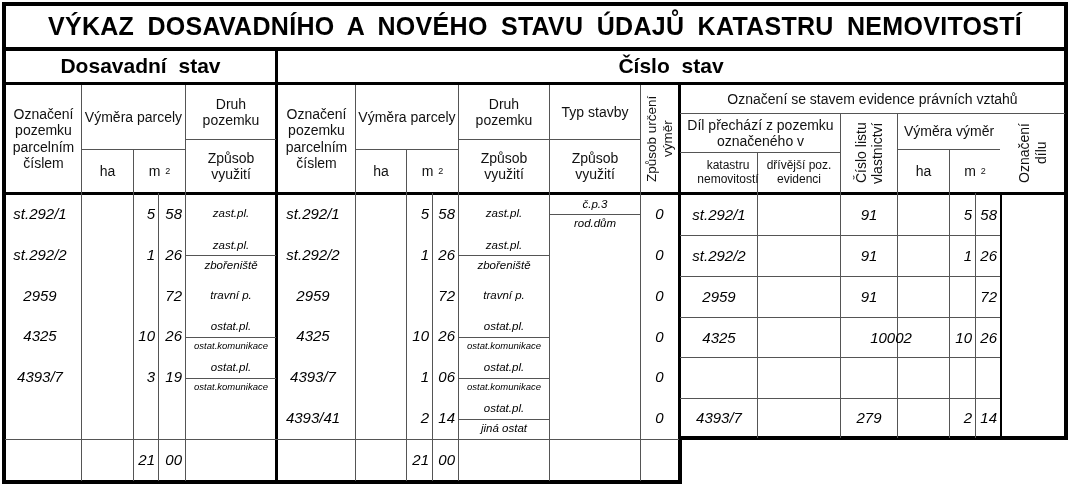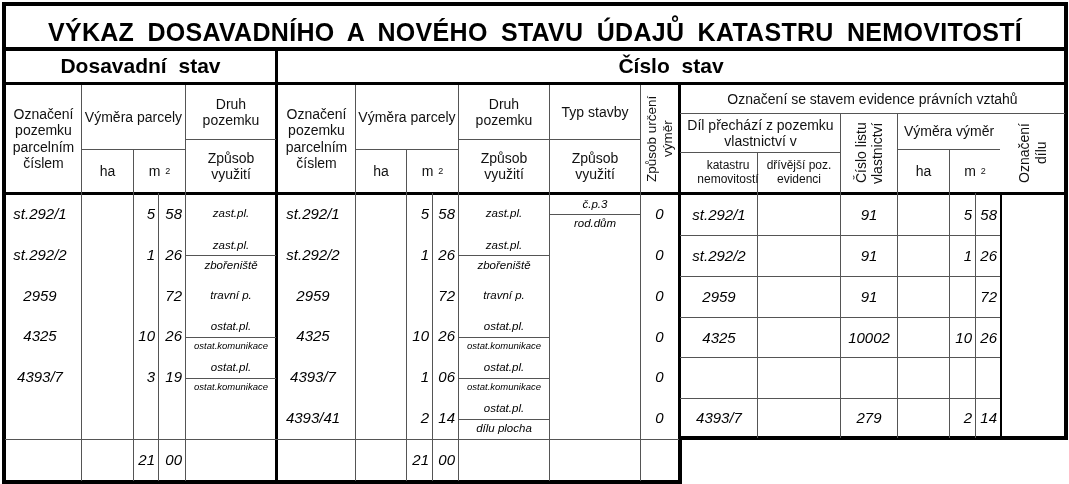--- a/index.html
+++ b/index.html
@@ -80,21 +80,21 @@
   <div class="ln tn" style="left:185px;top:378px;width:91px;height:1px"></div>
 
   <div class="ln tn" style="left:458px;top:255px;width:91px;height:1px"></div>
   <div class="ln tn" style="left:458px;top:337px;width:91px;height:1px"></div>
   <div class="ln tn" style="left:458px;top:378px;width:91px;height:1px"></div>
   <div class="ln tn" style="left:458px;top:419px;width:91px;height:1px"></div>
 
   <div class="ln tn" style="left:549px;top:214px;width:91px;height:1px"></div>
 </div>
 
-<div class="t title" style="left:6px;top:12px;width:1058px;height:41px">VÝKAZ DOSAVADNÍHO A NOVÉHO STAVU ÚDAJŮ KATASTRU NEMOVITOSTÍ</div>
+<div class="t title" style="left:6px;top:6px;width:1058px;height:41px">VÝKAZ DOSAVADNÍHO A NOVÉHO STAVU ÚDAJŮ KATASTRU NEMOVITOSTÍ</div>
 <div class="t sec" style="left:6px;top:51px;width:269px;height:31px">Dosavadní stav</div>
 <div class="t sec" style="left:278px;top:51px;width:786px;height:31px">Číslo stav</div>
 
 <div class="t h" style="left:6px;top:85px;width:75px;height:107px;white-space:normal">Označení pozemku parcelním číslem</div>
 <div class="t h" style="left:82px;top:85px;width:103px;height:64px">Výměra parcely</div>
 <div class="t h" style="left:82px;top:150px;width:51px;height:42px">ha</div>
 <div class="t h" style="left:134px;top:150px;width:51px;height:42px">
     <span>m</span>
     <sup>2</sup>
   </div>
@@ -108,21 +108,21 @@
     <span>m</span>
     <sup>2</sup>
   </div>
 <div class="t h" style="left:459px;top:85px;width:90px;height:54px;white-space:normal;padding:0 18px;box-sizing:border-box">Druh pozemku</div>
 <div class="t h" style="left:459px;top:140px;width:90px;height:52px;white-space:normal;padding:0 18px;box-sizing:border-box">Způsob využití</div>
 <div class="t h" style="left:550px;top:85px;width:90px;height:54px">Typ stavby</div>
 <div class="t h" style="left:550px;top:140px;width:90px;height:52px;white-space:normal;padding:0 18px;box-sizing:border-box">Způsob využití</div>
 <div class="t h vert" style="left:641px;top:87px;width:37px;height:104px;white-space:normal;font-size:13.5px">Způsob určení výměr</div>
 
 <div class="t h" style="left:681px;top:85px;width:383px;height:28px">Označení se stavem evidence právních vztahů</div>
-<div class="t h" style="left:681px;top:114px;width:159px;height:38px;white-space:normal;padding:0 4px;box-sizing:border-box">Díl přechází z pozemku vlastnictví v</div>
+<div class="t h" style="left:681px;top:114px;width:159px;height:38px;white-space:normal;padding:0 4px;box-sizing:border-box">Díl přechází z pozemku označeného v</div>
 <div class="t hs" style="left:690px;top:153px;width:76px;height:39px;white-space:normal;padding:0 6px;box-sizing:border-box">katastru nemovitostí</div>
 <div class="t hs" style="left:758px;top:153px;width:82px;height:39px;white-space:normal;padding:0 4px;box-sizing:border-box">dřívější poz. evidenci</div>
 <div class="t h vert" style="left:841px;top:115px;width:56px;height:76px;white-space:normal;padding:0 6px;box-sizing:border-box">Číslo listu vlastnictví</div>
 <div class="t h" style="left:898px;top:114px;width:102px;height:35px">Výměra výměr</div>
 <div class="t h" style="left:898px;top:150px;width:51px;height:42px">ha</div>
 <div class="t h" style="left:950px;top:150px;width:50px;height:42px">
     <span>m</span>
     <sup>2</sup>
   </div>
 <div class="t h vert" style="left:1001px;top:115px;width:63px;height:76px;white-space:normal;padding:0 14px;box-sizing:border-box">Označení dílu</div>
@@ -195,21 +195,21 @@
   <div class="t d r" style="left:356px;top:357px;width:76px;height:40px">1</div>
   <div class="t d r" style="left:433px;top:357px;width:25px;height:40px">06</div>
   <div class="t ds" style="left:459px;top:358px;width:90px;height:20px">ostat.pl.</div>
   <div class="t dxs" style="left:459px;top:379px;width:90px;height:17px">ostat.komunikace</div>
   <div class="t d" style="left:641px;top:357px;width:37px;height:40px">0</div>
 
   <div class="t d" style="left:278px;top:398px;width:70px;height:40px">4393/41</div>
   <div class="t d r" style="left:356px;top:398px;width:76px;height:40px">2</div>
   <div class="t d r" style="left:433px;top:398px;width:25px;height:40px">14</div>
   <div class="t ds" style="left:459px;top:399px;width:90px;height:20px">ostat.pl.</div>
-  <div class="t ds" style="left:459px;top:420px;width:90px;height:18px">dílu plocha</div>
+  <div class="t ds" style="left:459px;top:420px;width:90px;height:18px">jiná ostat</div>
   <div class="t d" style="left:641px;top:398px;width:37px;height:40px">0</div>
 
   <div class="t d r" style="left:356px;top:440px;width:76px;height:40px">21</div>
   <div class="t d r" style="left:433px;top:440px;width:25px;height:40px">00</div>
 </div>
 
 <div>
   <div class="t d" style="left:681px;top:194px;width:76px;height:41px">st.292/1</div>
   <div class="t d" style="left:841px;top:194px;width:56px;height:41px">91</div>
   <div class="t d r" style="left:898px;top:194px;width:77px;height:41px">5</div>
@@ -219,21 +219,21 @@
   <div class="t d" style="left:841px;top:236px;width:56px;height:40px">91</div>
   <div class="t d r" style="left:898px;top:236px;width:77px;height:40px">1</div>
   <div class="t d r" style="left:976px;top:236px;width:24px;height:40px">26</div>
 
   <div class="t d" style="left:681px;top:277px;width:76px;height:40px">2959</div>
   <div class="t d" style="left:841px;top:277px;width:56px;height:40px">91</div>
   <div class="t d r" style="left:898px;top:277px;width:77px;height:40px"></div>
   <div class="t d r" style="left:976px;top:277px;width:24px;height:40px">72</div>
 
   <div class="t d" style="left:681px;top:318px;width:76px;height:39px">4325</div>
-  <div class="t d" style="left:841px;top:318px;width:56px;height:39px">10002</div>
+  <div class="t d" style="left:863px;top:318px;width:56px;height:39px">10002</div>
   <div class="t d r" style="left:898px;top:318px;width:77px;height:39px">10</div>
   <div class="t d r" style="left:976px;top:318px;width:24px;height:39px">26</div>
 
   <div class="t d" style="left:681px;top:399px;width:76px;height:37px">4393/7</div>
   <div class="t d" style="left:841px;top:399px;width:56px;height:37px">279</div>
   <div class="t d r" style="left:898px;top:399px;width:77px;height:37px">2</div>
   <div class="t d r" style="left:976px;top:399px;width:24px;height:37px">14</div>
 </div>
 
 </body></html>

